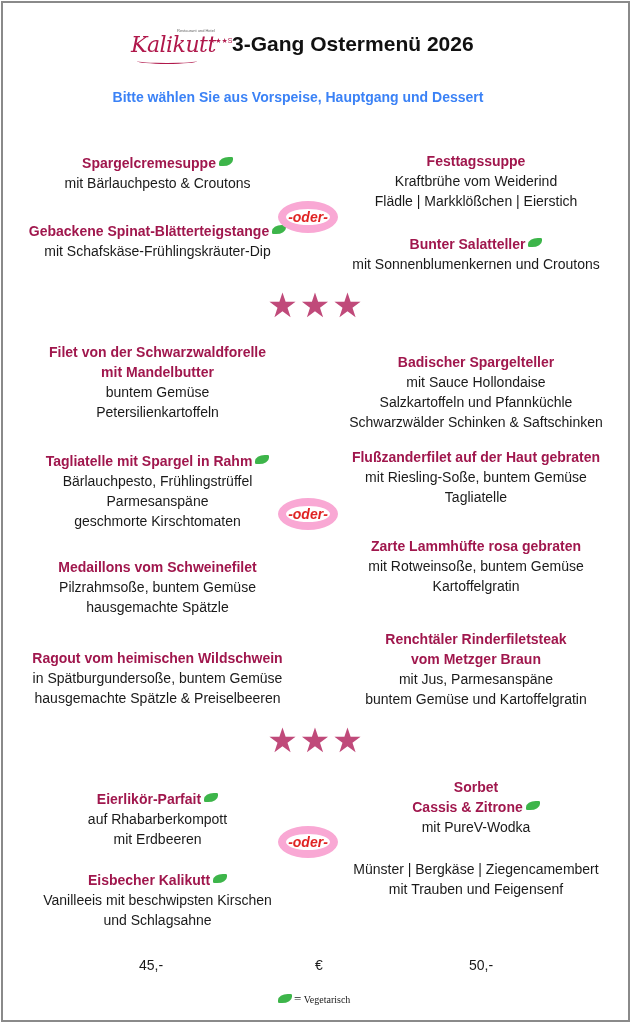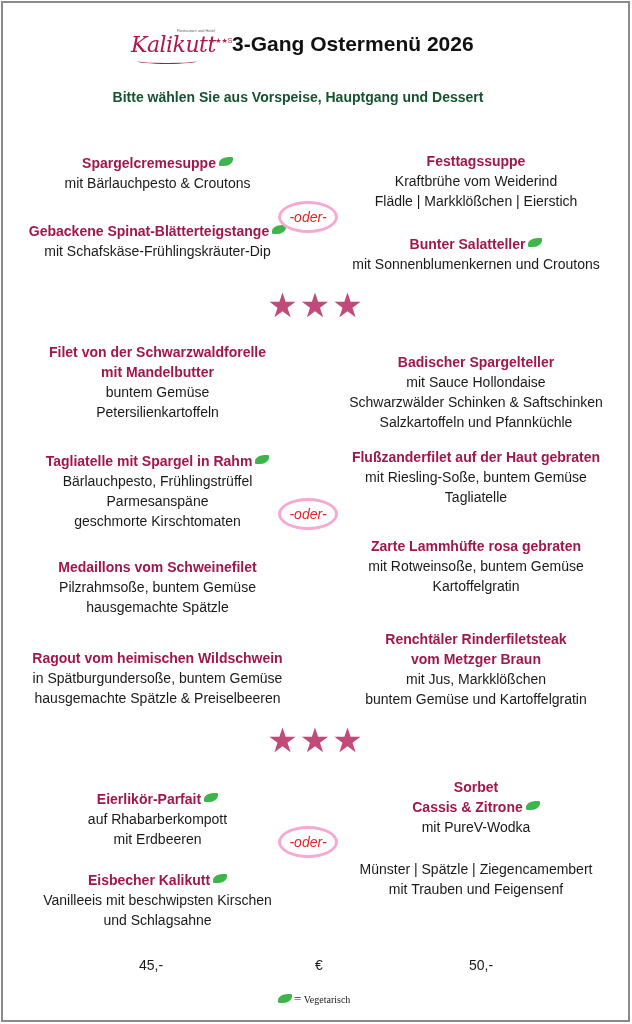--- a/index.html
+++ b/index.html
@@ -6,28 +6,28 @@
   html, body { width: 632px; height: 1024px; background: #fff; }
   body { font-family: "Liberation Sans", "DejaVu Sans", sans-serif; color: #1a1a1a; position: relative; overflow: hidden; }
   .frame { position: absolute; left: 1px; top: 1px; width: 629px; height: 1021px; border: 2px solid #8a8a8a; }
   .abs { position: absolute; text-align: right; }
   .logo { left: 131px; top: 26px; width: 100px; height: 42px; }
   .logo .script { position: absolute; left: 0; top: 6px; font-family: "DejaVu Serif", serif; font-style: italic; font-size: 22px; color: #b0184b; letter-spacing: -0.5px; }
   .logo .tag { position: absolute; left: 46px; top: 2px; font-size: 4px; color: #666; white-space: nowrap; }
   .logo .stars { position: absolute; left: 78px; top: 11px; font-size: 7px; color: #b0184b; }
   .logo .swoosh { position: absolute; left: 6px; top: 32px; width: 60px; height: 6px; border-bottom: 1.5px solid #b0184b; border-radius: 0 0 50% 50%; }
   .title { left: 232px; top: 32px; font-size: 21px; font-weight: bold; color: #111; white-space: nowrap; }
-  .subtitle { left: 0; width: 596px; top: 89px; text-align: center; font-size: 14px; font-weight: bold; color: #14532d; }
+  .subtitle { left: 0; width: 596px; top: 89px; text-align: center; font-size: 14px; font-weight: bold; color: #3b82f6; }
   .col { position: absolute; text-align: center; font-size: 14px; line-height: 20px; }
   .col.left { left: 10px; width: 295px; }
   .col.right { left: 326px; width: 300px; }
   .dish-name { color: #a0174d; font-weight: bold; }
   .desc { color: #1a1a1a; }
   .leaf { display: inline-block; width: 14px; height: 9px; background: #3db54a; border-radius: 70% 10% 70% 10%; margin-left: 3px; vertical-align: 2px; }
-  .oder { position: absolute; width: 60px; height: 32px; border: 3px solid #f9a8d4; border-radius: 50%; color: #e02424; font-style: italic; font-weight: normal; font-size: 14px; display: flex; align-items: center; justify-content: center; }
+  .oder { position: absolute; width: 60px; height: 32px; border: 8px solid #f9a8d4; border-radius: 50%; color: #e02424; font-style: italic; font-weight: bold; font-size: 14px; display: flex; align-items: center; justify-content: center; }
   .stars-sep { position: absolute; left: 0; width: 632px; text-align: center; color: #c04a7a; font-size: 34px; letter-spacing: 2px; line-height: 34px; }
   .price { position: absolute; font-size: 14px; top: 957px; }
   .legend { position: absolute; top: 991px; left: 278px; font-family: Liberation Serif, serif; font-size: 10px; white-space: nowrap; }
   .legend .leaf { margin-left: 0; margin-right: 2px; vertical-align: 0; }
   .legend .eq { font-size: 13px; }
 </style>
 </head>
 <body>
 
 <div class="frame"></div>
@@ -81,37 +81,37 @@
 </div>
 <div class="col left" style="top:648px">
   <div class="dish-name">Ragout vom heimischen Wildschwein</div>
   <div class="desc">in Spätburgundersoße, buntem Gemüse</div>
   <div class="desc">hausgemachte Spätzle &amp; Preiselbeeren</div>
 </div>
 
 <div class="col right" style="top:352px">
   <div class="dish-name">Badischer Spargelteller</div>
   <div class="desc">mit Sauce Hollondaise</div>
+  <div class="desc">Salzkartoffeln und Pfannküchle</div>
   <div class="desc">Schwarzwälder Schinken &amp; Saftschinken</div>
-  <div class="desc">Salzkartoffeln und Pfannküchle</div>
 </div>
 <div class="col right" style="top:447px">
   <div class="dish-name">Flußzanderfilet auf der Haut gebraten</div>
   <div class="desc">mit Riesling-Soße, buntem Gemüse</div>
   <div class="desc">Tagliatelle</div>
 </div>
 <div class="col right" style="top:536px">
   <div class="dish-name">Zarte Lammhüfte rosa gebraten</div>
   <div class="desc">mit Rotweinsoße, buntem Gemüse</div>
   <div class="desc">Kartoffelgratin</div>
 </div>
 <div class="col right" style="top:629px">
   <div class="dish-name">Renchtäler Rinderfiletsteak</div>
   <div class="dish-name">vom Metzger Braun</div>
-  <div class="desc">mit Jus, Markklößchen</div>
+  <div class="desc">mit Jus, Parmesanspäne</div>
   <div class="desc">buntem Gemüse und Kartoffelgratin</div>
 </div>
 <div class="oder" style="left:278px;top:498px">-oder-</div>
 
 <div class="stars-sep" style="top:723px">★★★</div>
 
 <div class="col left" style="top:789px">
   <div><span class="dish-name">Eierlikör-Parfait</span><span class="leaf"></span></div>
   <div class="desc">auf Rhabarberkompott</div>
   <div class="desc">mit Erdbeeren</div>
@@ -120,21 +120,21 @@
   <div><span class="dish-name">Eisbecher Kalikutt</span><span class="leaf"></span></div>
   <div class="desc">Vanilleeis mit beschwipsten Kirschen</div>
   <div class="desc">und Schlagsahne</div>
 </div>
 <div class="col right" style="top:777px">
   <div class="dish-name">Sorbet</div>
   <div><span class="dish-name">Cassis &amp; Zitrone</span><span class="leaf"></span></div>
   <div class="desc">mit PureV-Wodka</div>
 </div>
 <div class="col right" style="top:859px">
-  <div class="desc">Münster | Spätzle | Ziegencamembert</div>
+  <div class="desc">Münster | Bergkäse | Ziegencamembert</div>
   <div class="desc">mit Trauben und Feigensenf</div>
 </div>
 <div class="oder" style="left:278px;top:826px">-oder-</div>
 
 <div class="price" style="left:139px">45,-</div>
 <div class="price" style="left:315px">€</div>
 <div class="price" style="left:469px">50,-</div>
 
 <div class="legend">
   <span class="leaf"></span><span class="eq">=</span>

